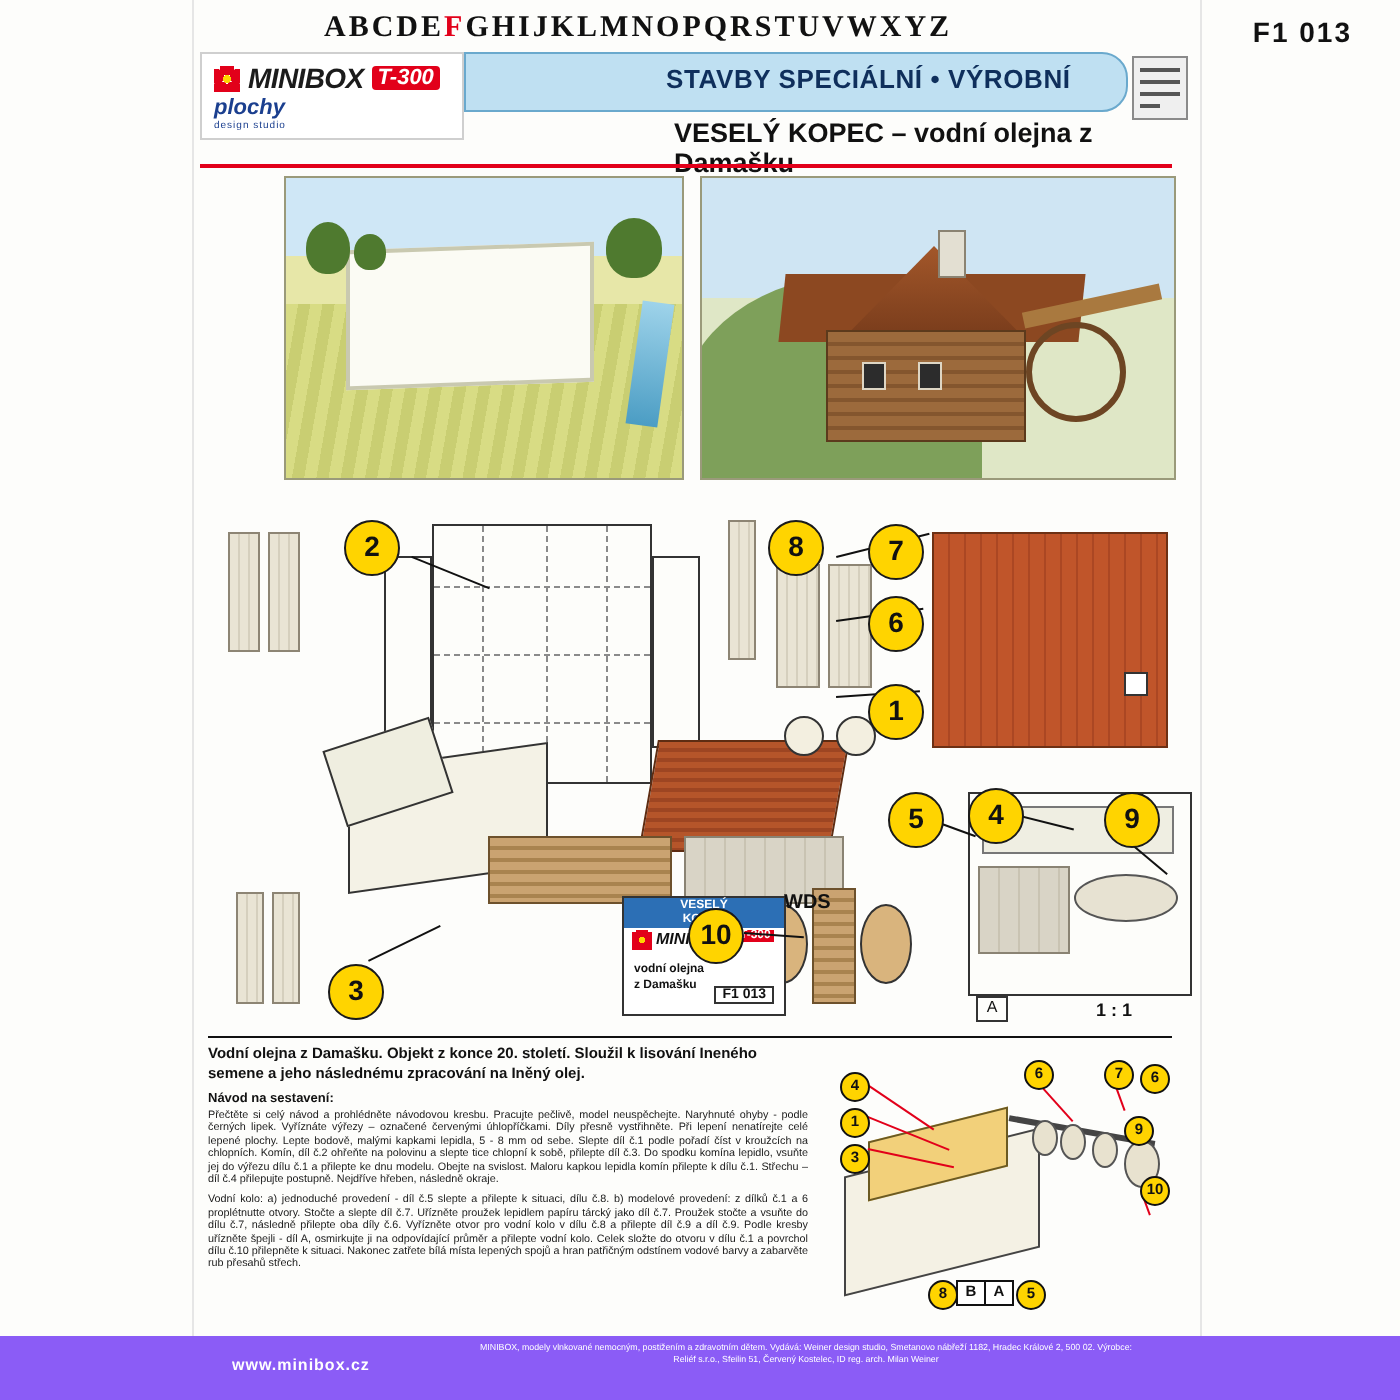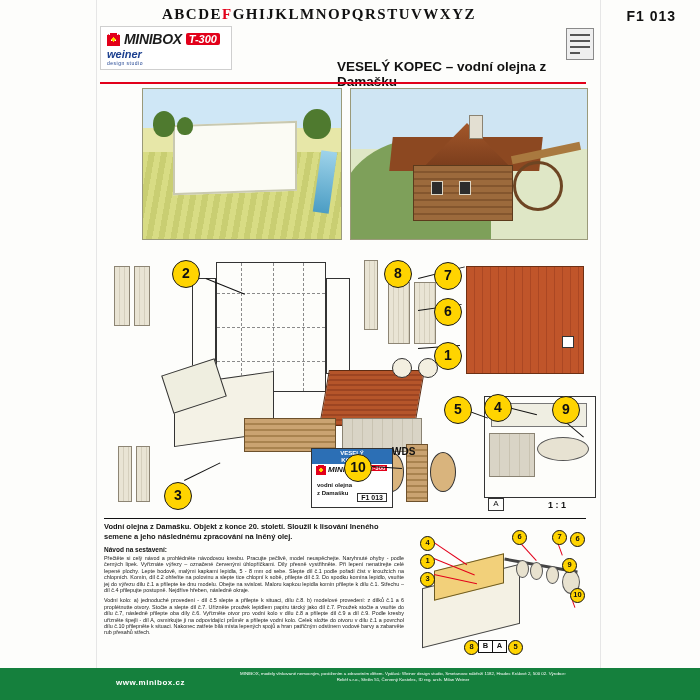--- a/index.html
+++ b/index.html
@@ -533,21 +533,21 @@
     transform-origin: 0 0;
   }
 
   
   #footer {
     position: absolute;
     left: 0;
     bottom: 0;
     width: 700px;
     height: 32px;
-    background: #15803d;
+    background: #8b5cf6;
   }
   #footer .site {
     position: absolute;
     left: 116px;
     top: 10px;
     font-size: 8px;
     font-weight: bold;
     color: #ffffff;
     letter-spacing: 0.5px;
   }
@@ -577,25 +577,28 @@
   </div>
   <div class="code-top">F1 013</div>
 
   <div class="logo-box">
     <div class="logo-row">
       <span class="logo-flower"></span>
       <span class="logo-minibox">MINIBOX</span>
       <span class="logo-t300">T-300</span>
     </div>
     <div class="logo-weiner">
-      <span>weiner</span>
+      <span>plochy</span>
       <small>design studio</small>
     </div>
   </div>
 
+  <div class="blue-banner">
+    <div class="txt">STAVBY SPECIÁLNÍ • VÝROBNÍ</div>
+  </div>
 
   <div class="title-box">
     <div class="txt">VESELÝ KOPEC – vodní olejna z Damašku</div>
   </div>
 
   <div class="hdr-icon">
     <i></i>
       <i></i>
       <i></i>
       <i></i>

